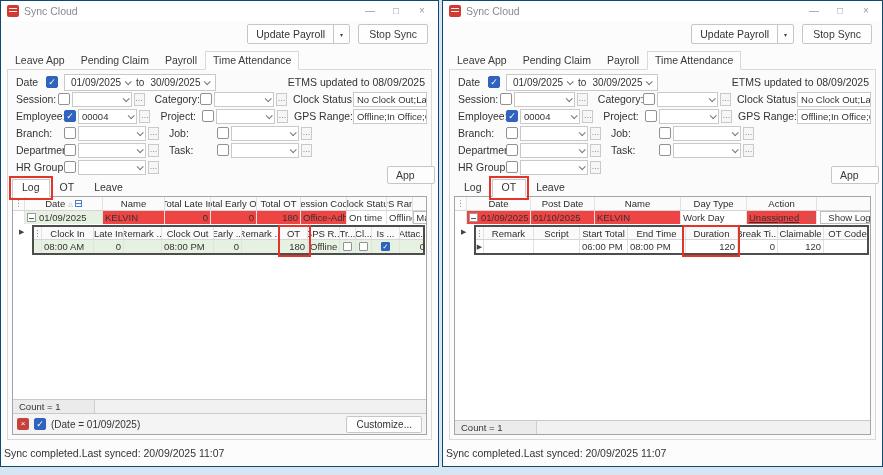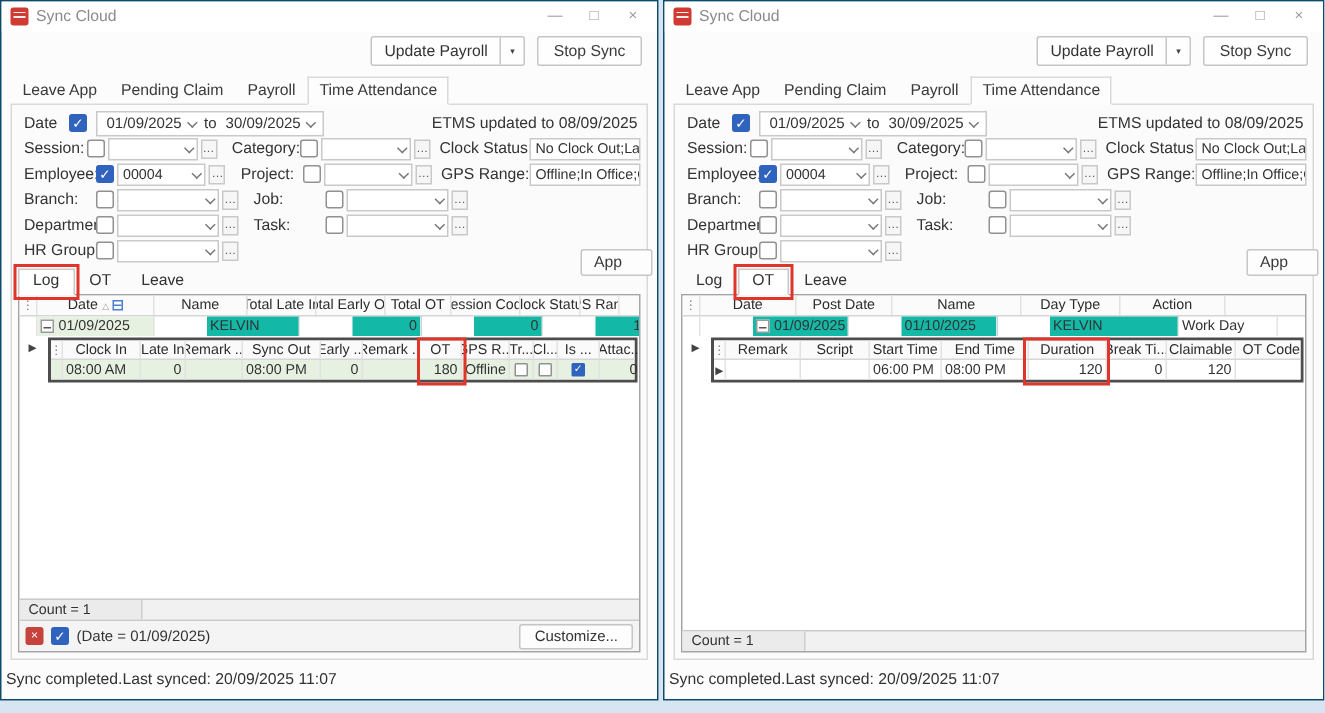--- a/index.html
+++ b/index.html
@@ -80,21 +80,21 @@
 
   
   .gridbox { flex:1; border:1px solid #a5a5a5; background:#fff; display:flex; flex-direction:column; overflow:hidden; }
   .grow { display:flex; flex:none; font-size:9.5px; align-items:stretch; }
   .ghead { height:14px; background:#fbfbfb; border-bottom:1px solid #d6d6d6; color:#2c2c2c; }
   .mrow { height:13px; }
   .gcell { border-right:1px solid #e2e2e2; padding:0 2px; display:flex; align-items:center;
            overflow:hidden; white-space:nowrap; flex:none; }
   .ghead .gcell { justify-content:center; }
   .num { justify-content:flex-end; }
-  .cgray { background:#14b8a6;margin-left:35px; }
+  .cgray { background:#ef4444; }
   .cgreen { background:#e7f1e2; }
   .handlecell { justify-content:center; color:#7a7a7a; font-size:8px; }
   .sorticon { font-size:6px; color:#9a9a9a; margin-left:3px; }
   .filtericon { width:7px; height:7px; border:1px solid #4a7fd4; margin-left:2px; flex:none;
                 background:linear-gradient(#4a7fd4 0 1px, transparent 1px) center 2px / 5px 3px no-repeat; }
   .expand { width:9px; height:9px; border:1px solid #9a9a9a; background:#fff; position:relative; flex:none; margin-right:3px; }
   .expand::after { content:""; position:absolute; left:1px; right:1px; top:3.5px; height:1px; background:#555; }
   .mapbtn { border:1px solid #bdbdbd; justify-content:center; background:#fff; }
   .actioncell { position:relative;text-decoration:underline; }
   .actioncell .chev { position:absolute; right:4px; top:4px; }
@@ -327,21 +327,21 @@
         <span class="gcell mapbtn">Map</span>
       </div>
       <div class="subwrap">
         <span class="rowmarker">▶</span>
         <div class="subgrid">
           <div class="shead lsub">
             <span class="gcell handlecell">⋮</span>
             <span class="gcell">Clock In</span>
             <span class="gcell">Late In</span>
             <span class="gcell">Remark ...</span>
-            <span class="gcell">Sync Out</span>
+            <span class="gcell">Clock Out</span>
             <span class="gcell">Early ...</span>
             <span class="gcell">Remark ...</span>
             <span class="gcell">OT</span>
             <span class="gcell">GPS R...</span>
             <span class="gcell">Tr...</span>
             <span class="gcell">Cl...</span>
             <span class="gcell">Is ...</span>
             <span class="gcell">Attac...</span>
             <span class="gcell">Attac...</span>
           </div>
@@ -550,21 +550,21 @@
             <span class="innerbtn">Show Log</span>
           </span>
       </div>
       <div class="subwrap">
         <span class="rowmarker">▶</span>
         <div class="subgrid">
           <div class="shead rsub">
             <span class="gcell handlecell">⋮</span>
             <span class="gcell">Remark</span>
             <span class="gcell">Script</span>
-            <span class="gcell">Start Time</span>
+            <span class="gcell">Start Total</span>
             <span class="gcell">End Time</span>
             <span class="gcell">Duration</span>
             <span class="gcell">Break Ti...</span>
             <span class="gcell">Claimable</span>
             <span class="gcell">OT Code</span>
           </div>
           <div class="srow rsub">
             <span class="gcell submarker">▶</span>
             <span class="gcell"></span>
             <span class="gcell"></span>

